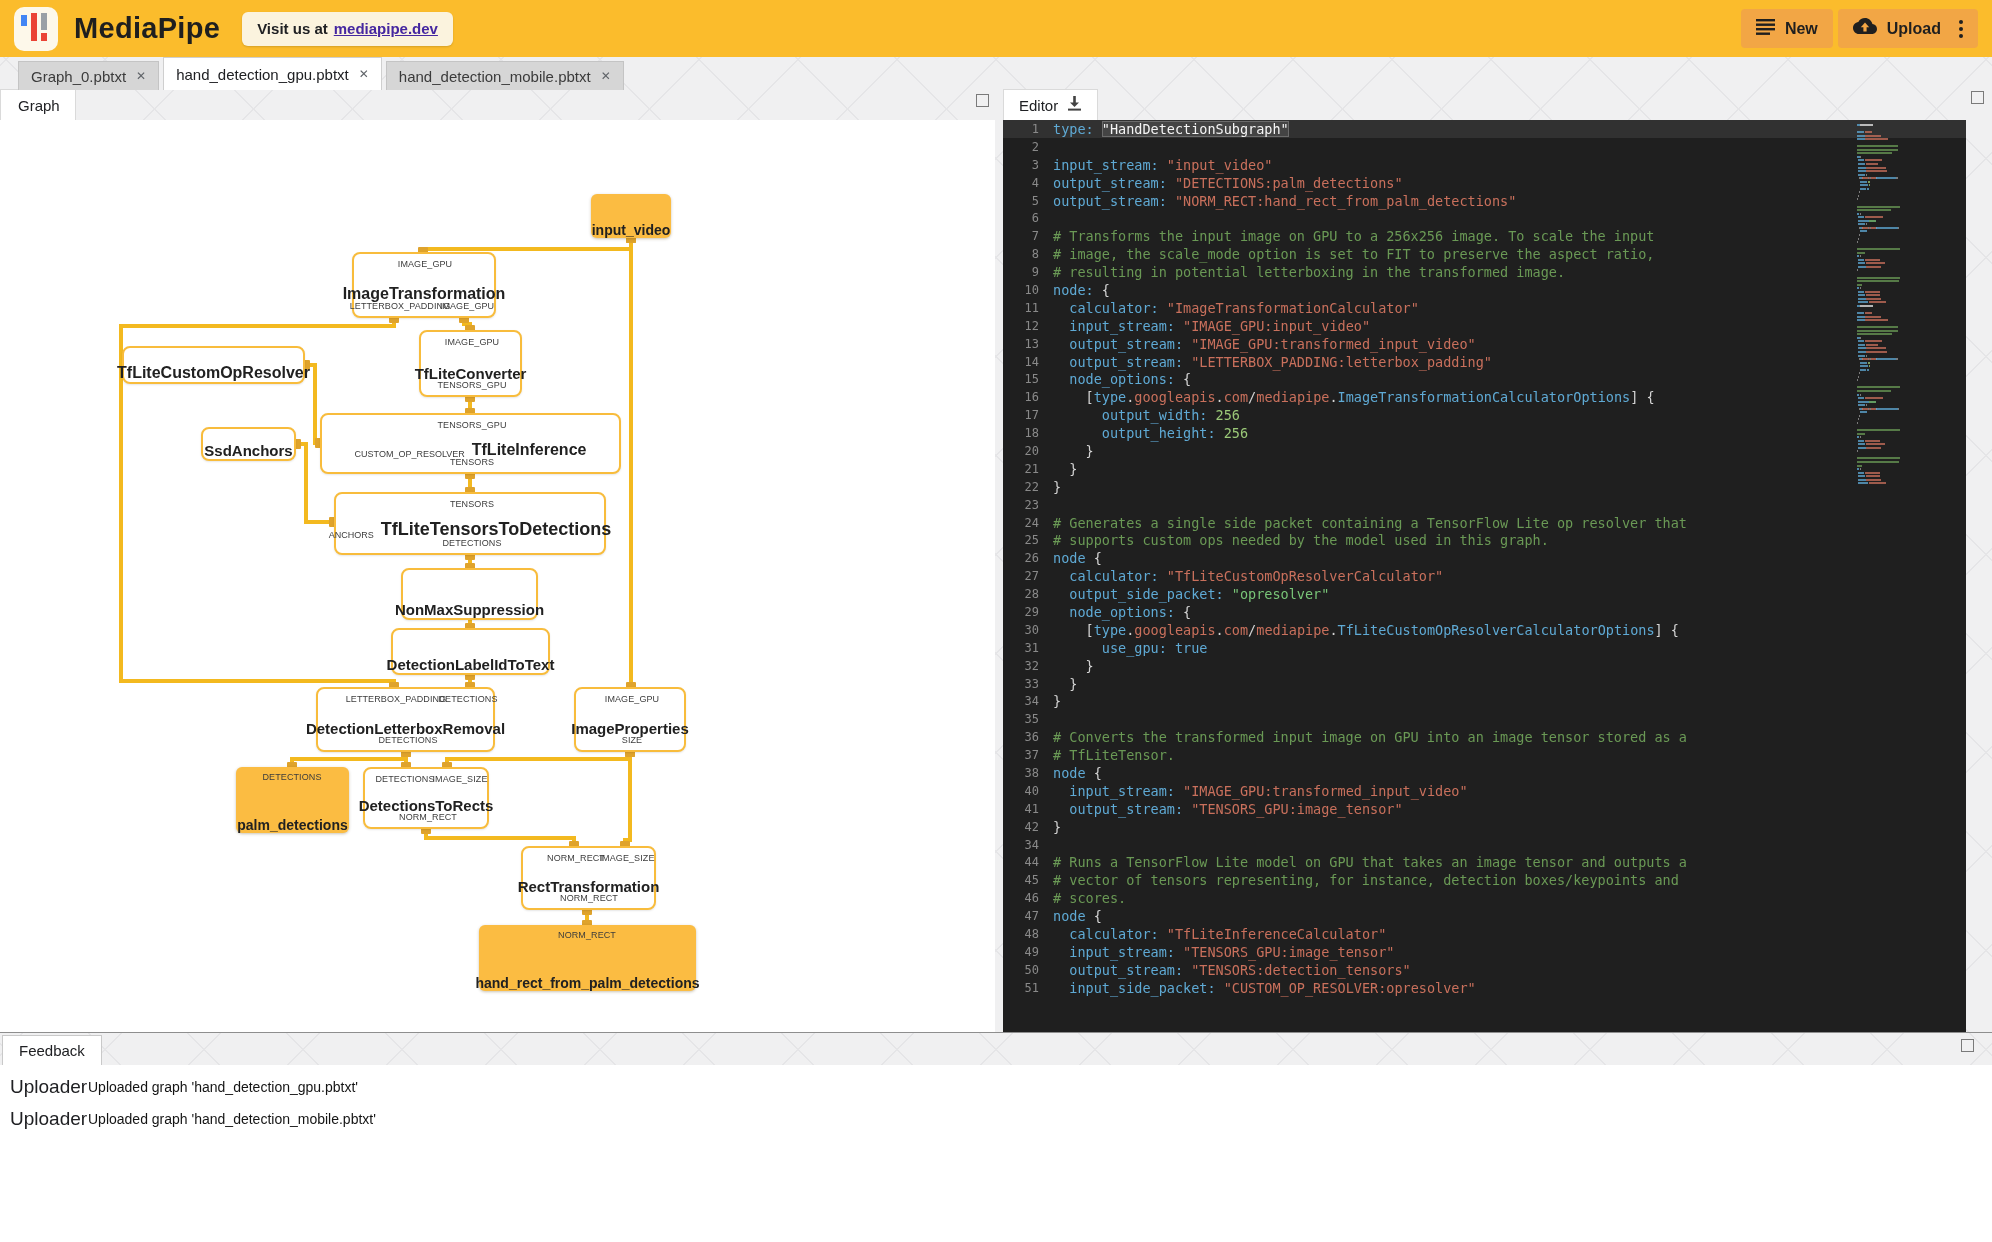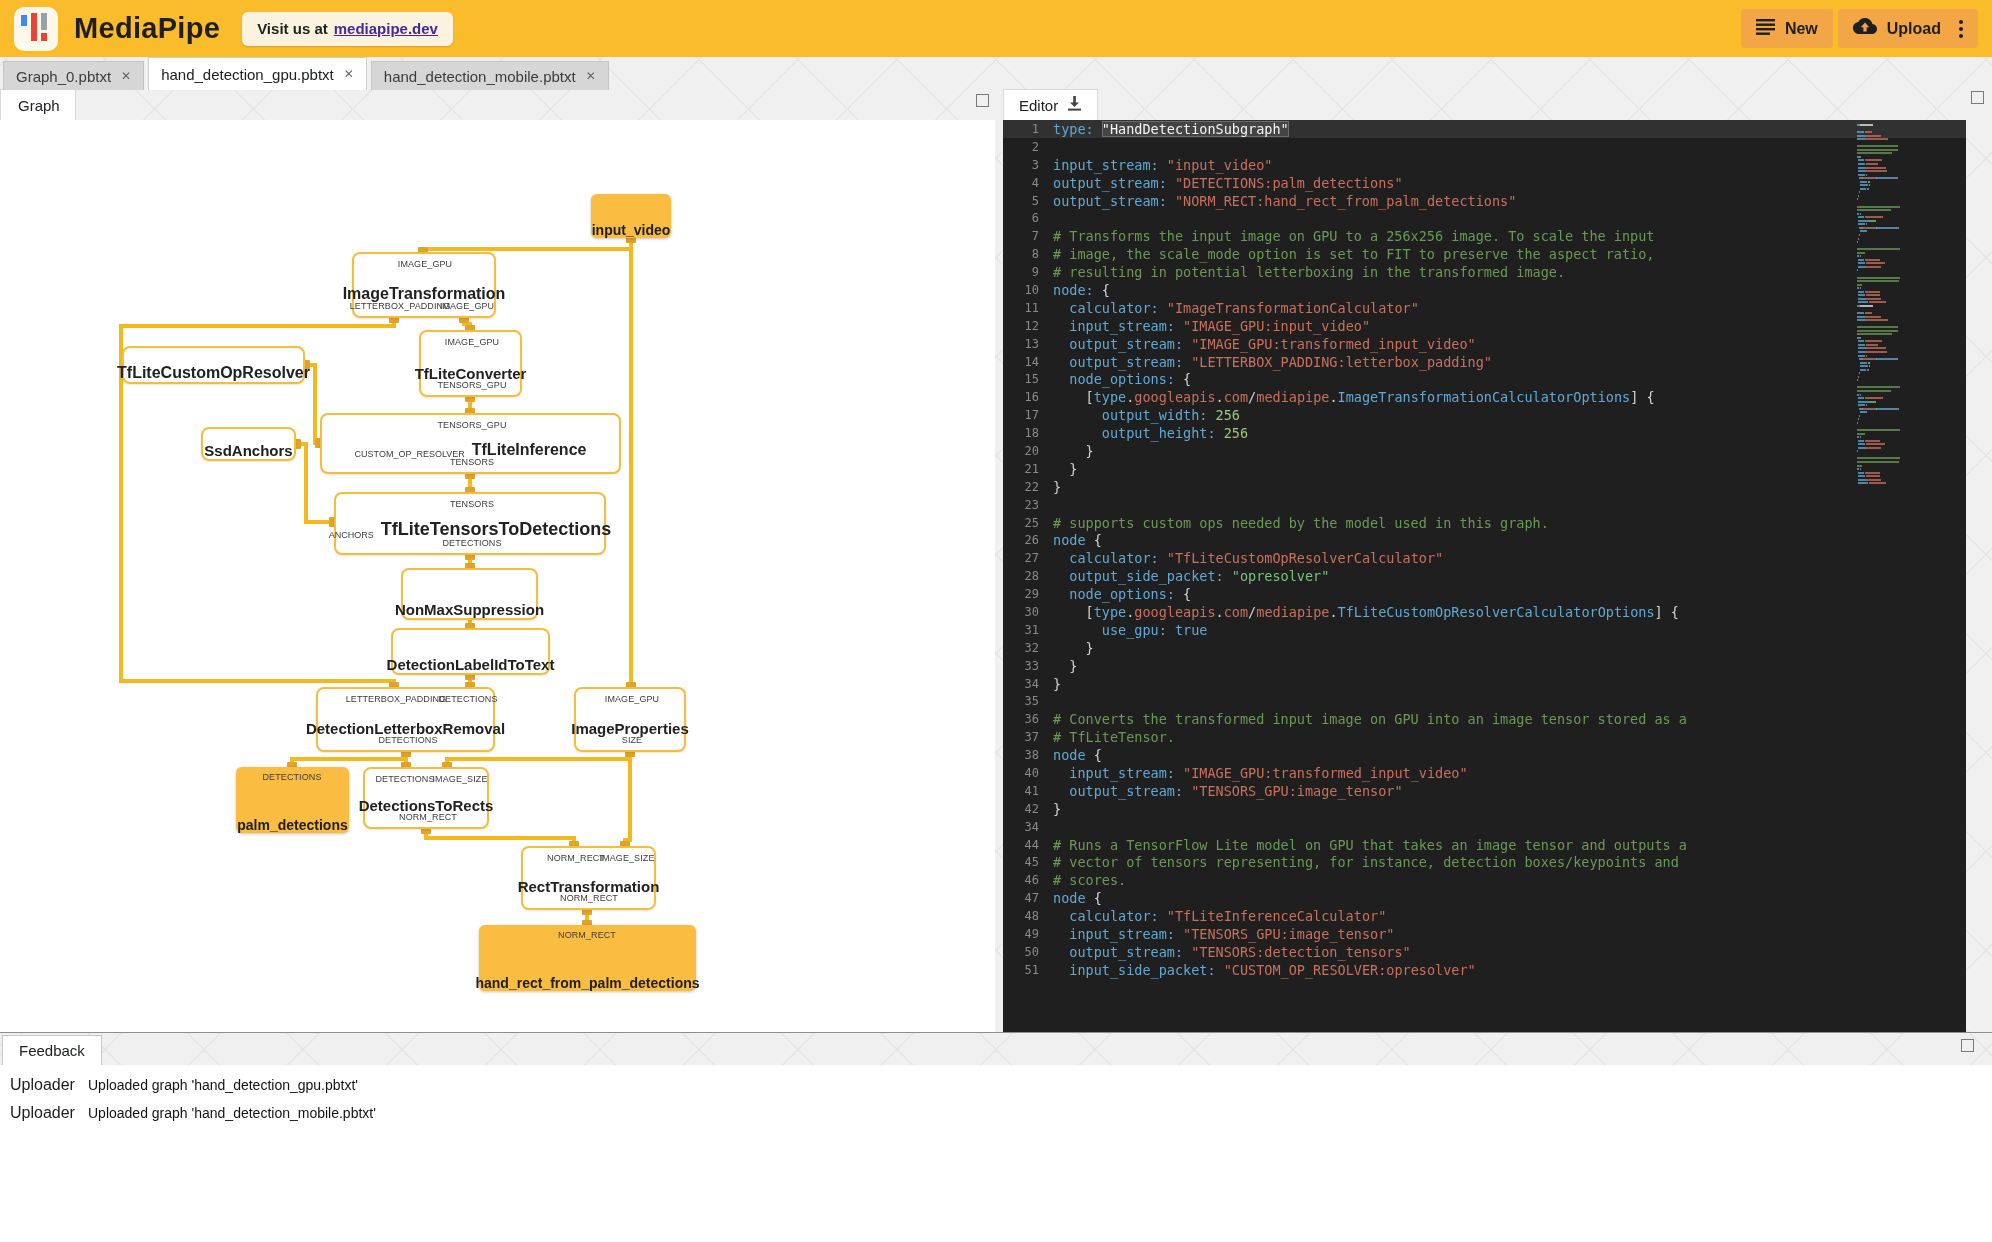--- a/index.html
+++ b/index.html
@@ -23,21 +23,21 @@
   .visit-link { color:#4527A0; text-decoration:underline; margin-left:6px; cursor:pointer; }
   .spacer { flex:1; }
   .hdr-btn { border:none; display:flex; align-items:center; gap:10px; height:39px; padding:0 15px;
     background:#F2A645; border-radius:4px; font-family:inherit; font-size:16px; font-weight:600;
     color:#1F1F1F; cursor:pointer; margin-left:5px; }
   .kebab { display:flex; flex-direction:column; gap:3px; padding-left:8px; }
   .kebab i { width:4px; height:4px; border-radius:50%; background:#1F1F1F; }
 
   
   .filetabs { position:absolute; left:0; top:57px; width:1992px; height:33px; display:flex;
-    align-items:flex-end; padding-left:3px; gap:4px; z-index:20; }
+    align-items:flex-end; padding-left:18px; gap:4px; z-index:20; }
   .ftab { display:flex; align-items:center; gap:10px; height:29px; padding:0 12px;
     background:#D6D6D6; border:1px solid #C4C4C4; border-bottom:none; font-size:15px; color:#3B3B3B;
     cursor:pointer; white-space:nowrap; }
   .ftab.active { background:#FFFFFF; height:33px; color:#202124; border-color:#CFCFCF; }
   .ftab .x { font-size:12px; color:#5F6368; cursor:pointer; }
 
   
   .panel-tab { position:absolute; height:31px; background:#FFFFFF; border:1px solid #DADADA;
     border-bottom:none; display:flex; align-items:center; gap:9px; padding:0 15px; font-size:15px;
     color:#202124; z-index:10; cursor:pointer; }
@@ -76,21 +76,21 @@
   .mm-row { height:2px; margin-bottom:1.55px; white-space:nowrap; font-size:0; }
   .mm-row i { display:inline-block; height:2px; vertical-align:top; opacity:.75; }
 
   
   .feedback { position:absolute; left:0; top:1032px; width:1992px; height:210px; border-top:1px solid #8E8E8E; z-index:6; }
   .feedback-content { position:absolute; left:0; top:32px; width:1992px; height:178px; background:#FFFFFF; }
   .feedback-tab { position:absolute; left:2px; top:2px; height:30px; background:#FFFFFF;
     border:1px solid #C9C9C9; border-bottom:none; display:flex; align-items:center; padding:0 16px;
     font-size:15px; color:#202124; cursor:pointer; }
   .fb-row { display:flex; align-items:center; gap:20px; padding:5px 0 5px 10px; }
-  .fb-source { width:58px; flex:0 0 58px; font-size:16px; color:#202124; }
+  .fb-source { width:58px; flex:0 0 58px; font-size:19px; color:#202124; }
   .fb-msg { font-size:14px; font-weight:500; color:#141414; }
 </style>
 </head>
 <body>
 
 <div class="app">
 
   <header class="topbar">
     <div class="logo">
       <svg width="30" height="32" viewBox="0 0 30 32">
@@ -406,20 +406,24 @@
         </div>
         <div class="cl">
           <span class="ln">22</span>
           <span class="code"><span class="tk-p">}</span></span>
         </div>
         <div class="cl">
           <span class="ln">23</span>
           <span class="code"></span>
         </div>
         <div class="cl">
+          <span class="ln">24</span>
+          <span class="code"><span class="tk-c"># Generates a single side packet containing a TensorFlow Lite op resolver that</span></span>
+        </div>
+        <div class="cl">
           <span class="ln">25</span>
           <span class="code"><span class="tk-c"># supports custom ops needed by the model used in this graph.</span></span>
         </div>
         <div class="cl">
           <span class="ln">26</span>
           <span class="code"><span class="tk-k">node</span><span class="tk-p"> {</span></span>
         </div>
         <div class="cl">
           <span class="ln">27</span>
           <span class="code"><span class="tk-p">  </span><span class="tk-k">calculator:</span><span class="tk-p"> </span><span class="tk-s">"TfLiteCustomOpResolverCalculator"</span></span>

